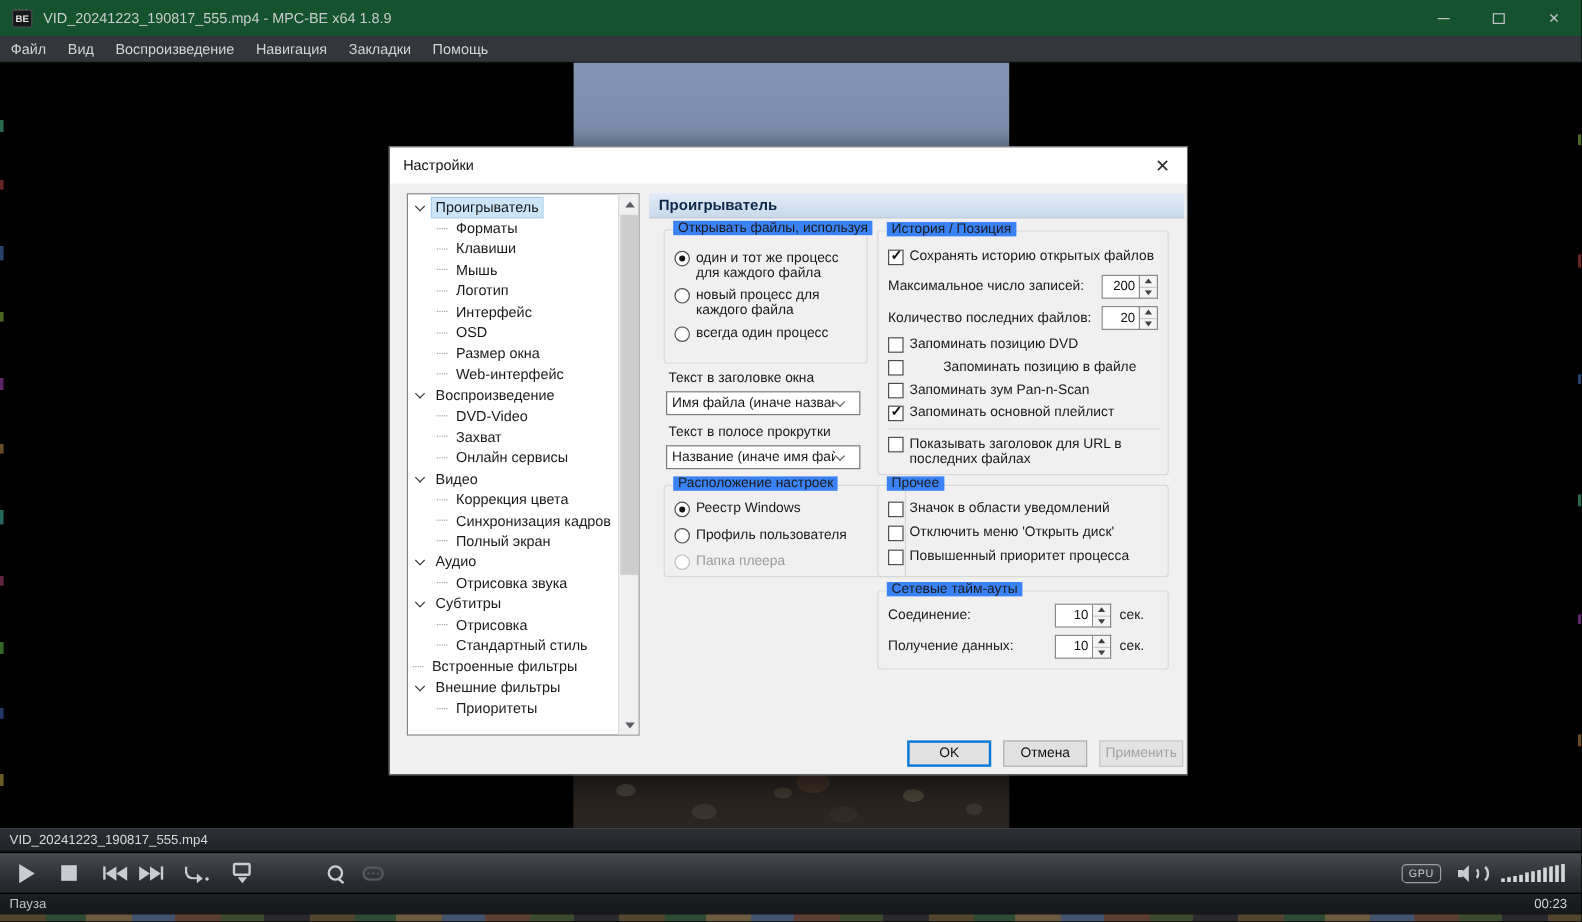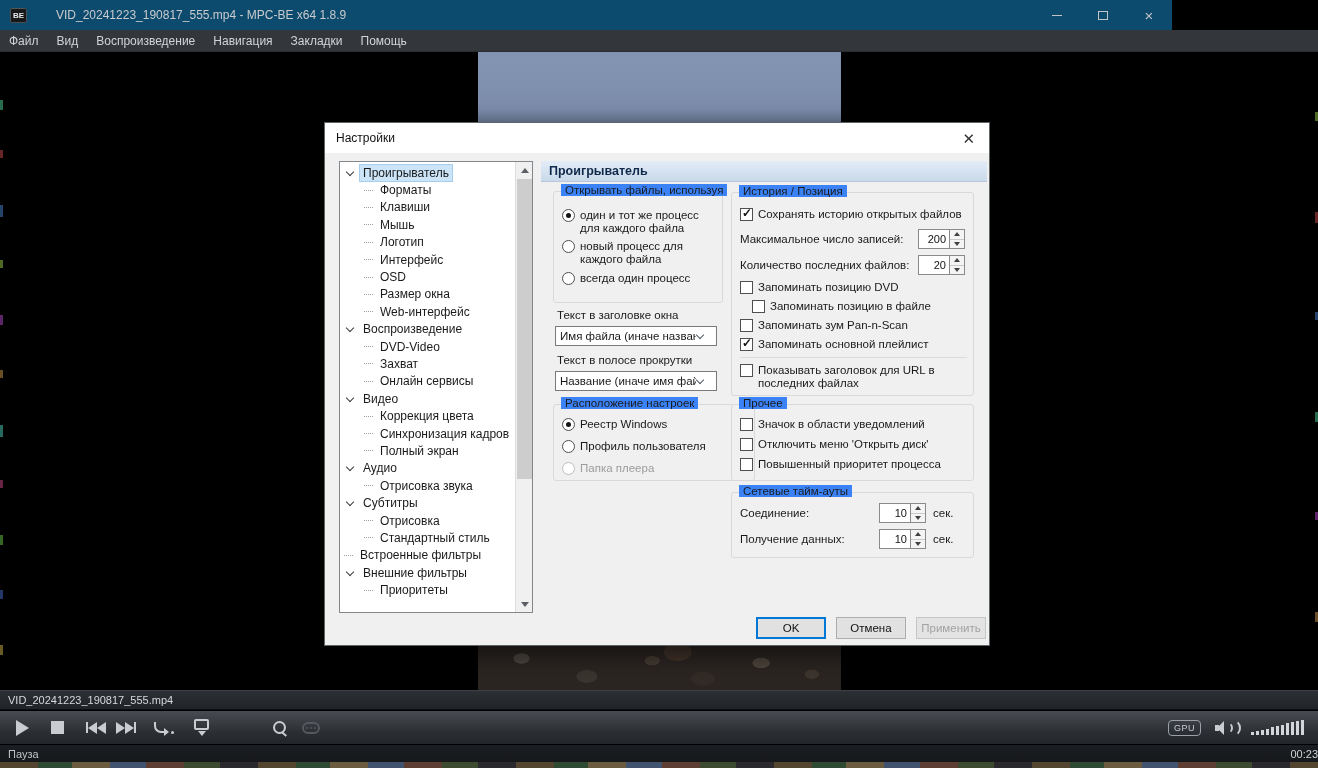--- a/index.html
+++ b/index.html
@@ -1,21 +1,21 @@
 <!DOCTYPE html>
 <html><head>
 <meta charset="utf-8">
 <style>
   * { margin:0; padding:0; box-sizing:border-box; }
   html,body { width:1318px; height:768px; overflow:hidden; }
   body { font-family:"Liberation Sans", sans-serif; position:relative; background:#000; }
   .abs { position:absolute; }
 
   
-  #titlebar { left:0; top:0; width:1172px; height:30px; background:#0c4a6e; display:flex; align-items:center;gap:20px; }
+  #titlebar { left:0; top:0; width:1318px; height:30px; background:#14532d; display:flex; align-items:center; }
   #app-icon { width:17px; height:15px; margin-left:10px; background:#17181a; border:1px solid #4b4e52; border-radius:2px; position:relative; display:flex; align-items:center; justify-content:center; }
   #app-icon .be { color:#e8e8e8; font-size:8px; font-weight:bold; letter-spacing:0; }
   #app-icon .sprockets { position:absolute; top:-4px; left:1px; color:#9a9a52; font-size:6px; letter-spacing:1px; }
   #win-title { color:#c9cbcd; font-size:12px; margin-left:9px; }
   #win-buttons { margin-left:auto; display:flex; height:100%; }
   .winbtn { width:46px; height:100%; display:flex; align-items:center; justify-content:center; }
   .wb-min-glyph { width:10px; height:1px; background:#c2c4c6; display:block; }
   .wb-max-glyph { width:10px; height:9px; border:1px solid #c2c4c6; display:block; }
   .wb-close-glyph { color:#c2c4c6; font-size:15px; line-height:1; }
 
@@ -126,21 +126,21 @@
   #speaker { margin-left:14px; display:flex; align-items:center; position:relative; width:24px; height:18px; }
   .spk-rect { position:absolute; left:0; top:6px; width:4px; height:6px; background:#c9cdd1; }
   .spk-tri { position:absolute; left:2px; top:2px; width:0; height:0; border-top:7px solid transparent; border-bottom:7px solid transparent; border-right:7px solid #c9cdd1; }
   .spk-arc1 { position:absolute; left:6px; top:3px; width:12px; height:12px; border:2px solid transparent; border-right-color:#c9cdd1; border-radius:50%; }
   .spk-arc2 { position:absolute; left:8px; top:0px; width:18px; height:18px; border:2px solid transparent; border-right-color:#c9cdd1; border-radius:50%; }
   #volume { margin-left:12px; margin-right:14px; display:flex; align-items:flex-end; gap:2px; height:15px; }
   #volume span { width:3px; background:#d4d7da; display:block; }
 
   #statusbar { left:0; top:744px; width:1318px; height:18px; background:linear-gradient(#1b1e22,#16181b); border-top:1px solid #000; display:flex; align-items:center; }
   #status-text { color:#bfc2c5; font-size:11px; margin-left:8px; }
-  #status-time { color:#cfd2d5; font-size:11px; margin-left:auto; margin-right:0; }
+  #status-time { color:#cfd2d5; font-size:11px; margin-left:auto; margin-right:12px; }
   #bottomstrip { left:0; top:762px; width:1318px; height:6px;
     background:repeating-linear-gradient(90deg, #53452f 0 38px, #2f4a33 38px 72px, #6b5b3f 72px 110px, #41536e 110px 146px, #5e3d33 146px 184px, #3c4a2f 184px 220px, #2a2a2e 220px 258px); }
 </style>
 </head>
 <body>
 
 <div class="abs" id="titlebar">
   <div id="app-icon">
     <span class="sprockets">····</span>
     <span class="be">BE</span>
@@ -385,21 +385,21 @@
           </span>
           <span>
             <i class="sp-dn"></i>
           </span>
         </span>
     </div>
     <div class="cb" style="left:8px; top:88px; width:230px;">
         <span class="cb-box"></span>
         <span>Запоминать позицию DVD</span>
       </div>
-    <div class="cb" style="left:20px; top:107px; width:230px;">
+    <div class="cb" style="left:8px; top:107px; width:230px;gap:28px;">
         <span class="cb-box"></span>
         <span>Запоминать позицию в файле</span>
       </div>
     <div class="cb" style="left:8px; top:126px; width:230px;">
         <span class="cb-box"></span>
         <span>Запоминать зум Pan-n-Scan</span>
       </div>
     <div class="cb checked" style="left:8px; top:145px; width:230px;">
         <span class="cb-box"></span>
         <span>Запоминать основной плейлист</span>

